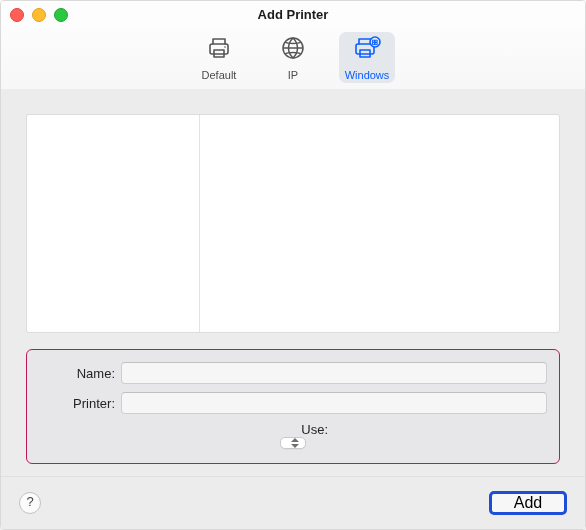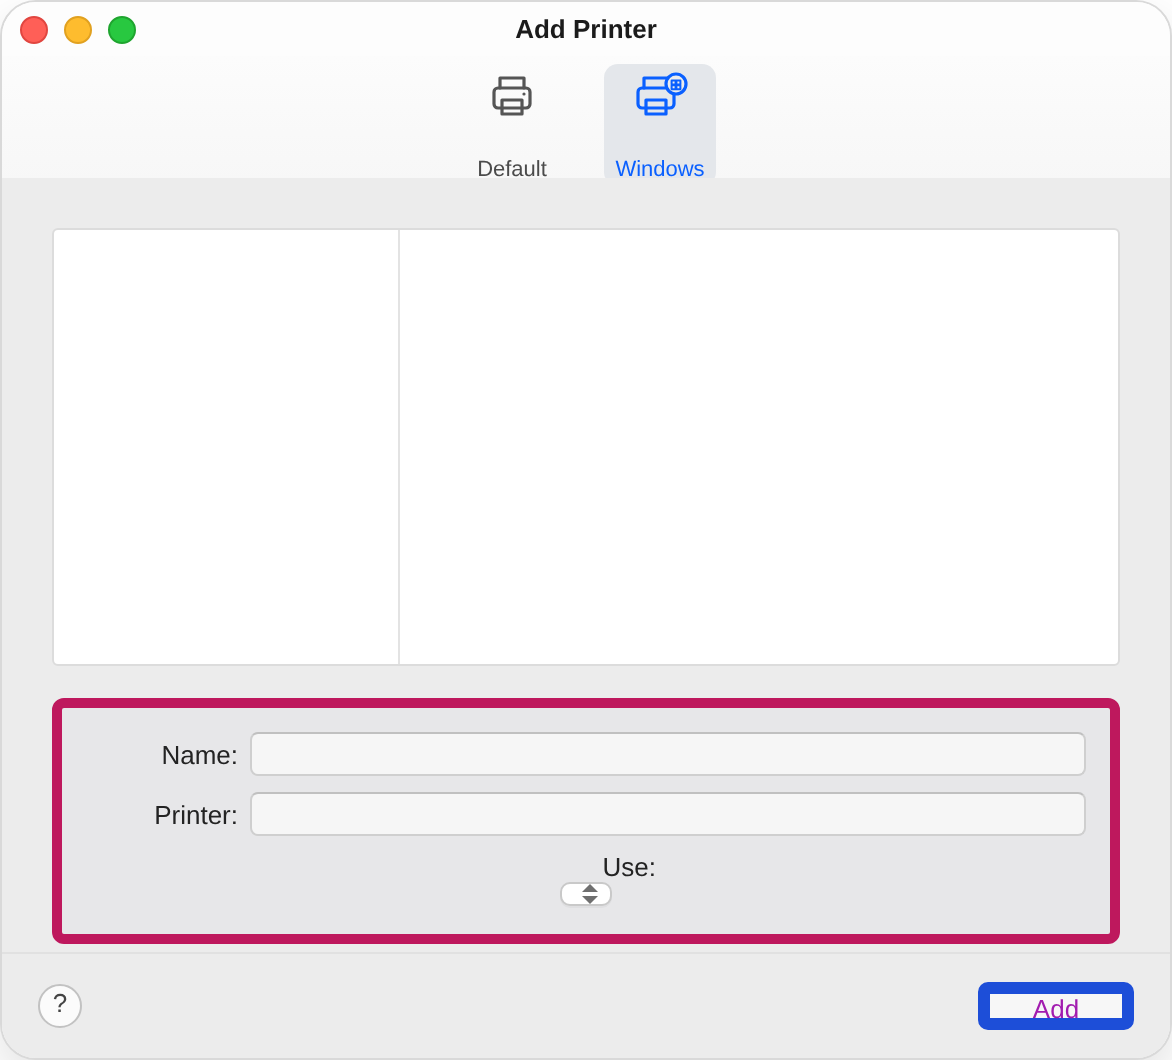--- a/index.html
+++ b/index.html
@@ -1,47 +1,47 @@
 <!DOCTYPE html>
 <html><head>
 <meta charset="utf-8">
 <style>
   html,body{margin:0;padding:0;font-family:-apple-system,BlinkMacSystemFont,"Helvetica Neue",Arial,sans-serif;font-size:13px;color:#222;background:#fff;}
-  .window{width:586px;height:530px;position:relative;box-sizing:border-box;border:1px solid #d9d9d9;border-radius:18px;background:#fff;overflow:hidden;box-shadow:0 10px 25px rgba(0,0,0,0.12);}
+  .window{width:586px;height:530px;position:relative;box-sizing:border-box;border:1px solid #d9d9d9;border-radius:4px;background:#fff;overflow:hidden;box-shadow:0 10px 25px rgba(0,0,0,0.12);}
   .titlebar{height:26px;position:relative;display:flex;align-items:center;justify-content:center;border-bottom:1px solid transparent;background:#fdfdfd;}
   .traffic{position:absolute;left:9px;top:7px;display:flex;gap:8px;}
   .tl{width:12px;height:12px;border-radius:50%;}
   .tl.close{background:#ff5f57;border:0.5px solid #e14640;}
   .tl.min{background:#febc2e;border:0.5px solid #e1a120;}
   .tl.max{background:#28c840;border:0.5px solid #1fa52f;}
   .title{font-weight:600;font-size:13px;color:#1b1b1b;}
   .toolbar{height:60px;display:flex;justify-content:center;align-items:flex-start;gap:18px;padding-top:4px;border-bottom:1px solid #e5e5e5;background:linear-gradient(#fcfcfc,#f7f7f7);}  
-  .toolbtn{width:56px;display:flex;flex-direction:column;align-items:center;gap:18px;border:none;background:transparent;cursor:pointer;padding:3px 2px 2px;border-radius:7px;}
+  .toolbtn{width:56px;display:flex;flex-direction:column;align-items:center;gap:8px;border:none;background:transparent;cursor:pointer;padding:3px 2px 2px;border-radius:7px;}
   .toolbtn.active{background:#e4e7eb;}
   .toolbtn .ic{height:26px;display:flex;align-items:center;justify-content:center;}
   .toolbtn .lbl{font-size:11px;color:#4b4b4b;}
   .toolbtn.active .lbl{color:#0a60ff;}
   .toolbtn.active svg *{stroke:#0a60ff;}
   .content{position:absolute;top:88px;left:0;right:0;bottom:0;background:#ececec;}
   .browser{position:absolute;left:25px;right:25px;top:25px;height:217px;background:#fff;border:1px solid #dcdcdc;border-radius:3px;display:flex;}
   .browser .col1{width:172px;border-right:1px solid #e3e3e3;}
   .browser .col2{flex:1;}
-  .formpanel{position:absolute;left:25px;right:25px;top:260px;background:#e7e7e9;border:5px solid #be185d;border-radius:6px;padding:12px 12px 14px;box-sizing:border-box;}
+  .formpanel{position:absolute;left:25px;right:25px;top:260px;background:#e7e7e9;border:1px solid #be185d;border-radius:6px;padding:12px 12px 14px;box-sizing:border-box;}
   .row{display:flex;align-items:center;margin-bottom:8px;}
   .row:last-child{margin-bottom:0;flex-direction:column;}
   .row label{width:76px;text-align:right;color:#232323;font-size:13px;padding-right:6px;}
   .txt{flex:1;height:22px;background:#fdfdfd;border:1px solid #cfcfcf;border-top-color:#c0c0c0;border-radius:4px;box-sizing:border-box;font:inherit;padding:0 6px;color:#222;}
   .txt[disabled]{background:#f6f6f6;color:#888;}
   .select{flex:1;height:22px;background:#fff;border:1px solid #c9c9c9;border-radius:5px;display:flex;align-items:center;justify-content:space-between;padding:0 4px 0 8px;box-sizing:border-box;box-shadow:0 1px 0 rgba(0,0,0,0.03);}
   .stepper{width:12px;display:flex;flex-direction:column;align-items:center;}
   .stepper .up{width:0;height:0;border-left:4px solid transparent;border-right:4px solid transparent;border-bottom:4px solid #6f6f6f;margin-bottom:2px;}
   .stepper .dn{width:0;height:0;border-left:4px solid transparent;border-right:4px solid transparent;border-top:4px solid #6f6f6f;}
   .footer{position:absolute;left:0;right:0;bottom:0;height:52px;display:flex;align-items:center;justify-content:space-between;padding:0 18px;border-top:1px solid #e1e1e1;background:#ececec;}
   .help{width:20px;height:20px;border-radius:50%;border:1px solid #c2c2c2;background:#fbfbfb;font-size:13px;line-height:18px;text-align:center;color:#444;cursor:pointer;}
-  .addbtn{min-width:78px;height:24px;border-radius:5px;border:6px solid #1d4ed8;background:#f7f7f7;font:inherit;font-size:13px;color:#a21caf;padding:0 14px;}
+  .addbtn{min-width:78px;height:24px;border-radius:5px;border:3px solid #1d4ed8;background:#f7f7f7;font:inherit;font-size:16px;color:#000000;padding:0 14px;}
   .addbtn[disabled]{cursor:default;}
   svg{display:block;}
 </style>
 </head>
 <body>
 
 <div class="window">
 
   <div class="titlebar">
     <div class="traffic">
@@ -59,20 +59,32 @@
         <svg width="26" height="24" viewBox="0 0 26 24" fill="none" stroke="#555" stroke-width="1.6" stroke-linejoin="round" stroke-linecap="round">
           <rect x="4" y="8" width="18" height="10" rx="2"></rect>
           <path d="M7 8V3h12v5"></path>
           <rect x="8" y="14" width="10" height="7"></rect>
           <circle cx="19" cy="11" r="0.8" fill="#555" stroke="none"></circle>
         </svg>
       </span>
       <span class="lbl">Default</span>
     </button>
 
+    <button class="toolbtn">
+      <span class="ic">
+        <svg width="24" height="24" viewBox="0 0 24 24" fill="none" stroke="#555" stroke-width="1.5">
+          <circle cx="12" cy="12" r="10"></circle>
+          <path d="M2 12h20"></path>
+          <path d="M12 2c3 3 4.5 7 4.5 10S15 19 12 22c-3-3-4.5-7-4.5-10S9 5 12 2z"></path>
+          <path d="M4 6c3 2 13 2 16 0"></path>
+          <path d="M4 18c3-2 13-2 16 0"></path>
+        </svg>
+      </span>
+      <span class="lbl">IP</span>
+    </button>
 
     <button class="toolbtn active">
       <span class="ic">
         <svg width="28" height="26" viewBox="0 0 28 26" fill="none" stroke="#0a60ff" stroke-width="1.6" stroke-linejoin="round" stroke-linecap="round">
           <rect x="3" y="9" width="18" height="10" rx="2"></rect>
           <path d="M6 9V4h12v5"></path>
           <rect x="7" y="15" width="10" height="7"></rect>
           <circle cx="22" cy="7" r="5" fill="#ececec" stroke="#0a60ff"></circle>
           <path d="M19.8 5.2h2v2h-2zM22.2 5.2h2v2h-2zM19.8 7.6h2v2h-2zM22.2 7.6h2v2h-2z" stroke-width="1"></path>
         </svg>

